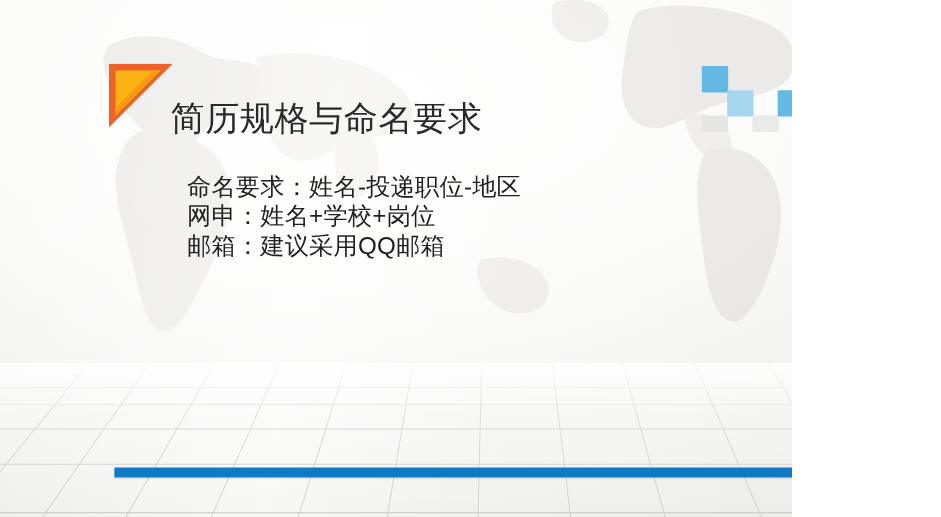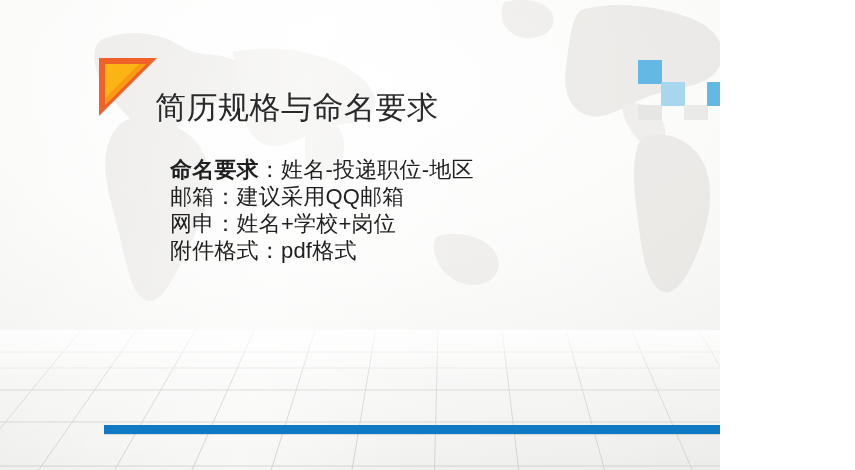--- a/index.html
+++ b/index.html
@@ -103,21 +103,21 @@
     top: 156px;
     width: 620px;
   }
   .line {
     font-size: 22px;
     line-height: 27px;
     color: #1f1f1f;
     white-space: nowrap;
     letter-spacing: 0.2px;
   }
-  .line .lead { font-weight: bold; }
+  .line .lead { font-weight: normal; }
   .line-gap { height: 27px; }
 
   
   .accent-bar {
     position: absolute;
     left: 104px;
     top: 425px;
     width: 658px;
     height: 9px;
     background: #1079c4;
@@ -198,21 +198,20 @@
     <div class="sq" style="left:101px;top:23px; width:22px; height:22px; background:#d3e9f6;"></div>
     <div class="sq" style="left:122px;top:2px;  width:24px; height:24px; background:#cfe9f7;"></div>
   </div>
 
   <div class="title">简历规格与命名要求</div>
 
   <div class="body-block">
     <div class="line">
       <span class="lead">命名要求</span><span>：姓名-投递职位-地区</span>
     </div>
+    <div class="line">网申：姓名+学校+岗位</div>
     <div class="line">邮箱：建议采用QQ邮箱</div>
-    <div class="line">网申：姓名+学校+岗位</div>
-    <div class="line">附件格式：pdf格式</div>
     <div class="line-gap"></div>
   </div>
 
   <div class="accent-bar"></div>
 
 </div>
 
 </body></html>

